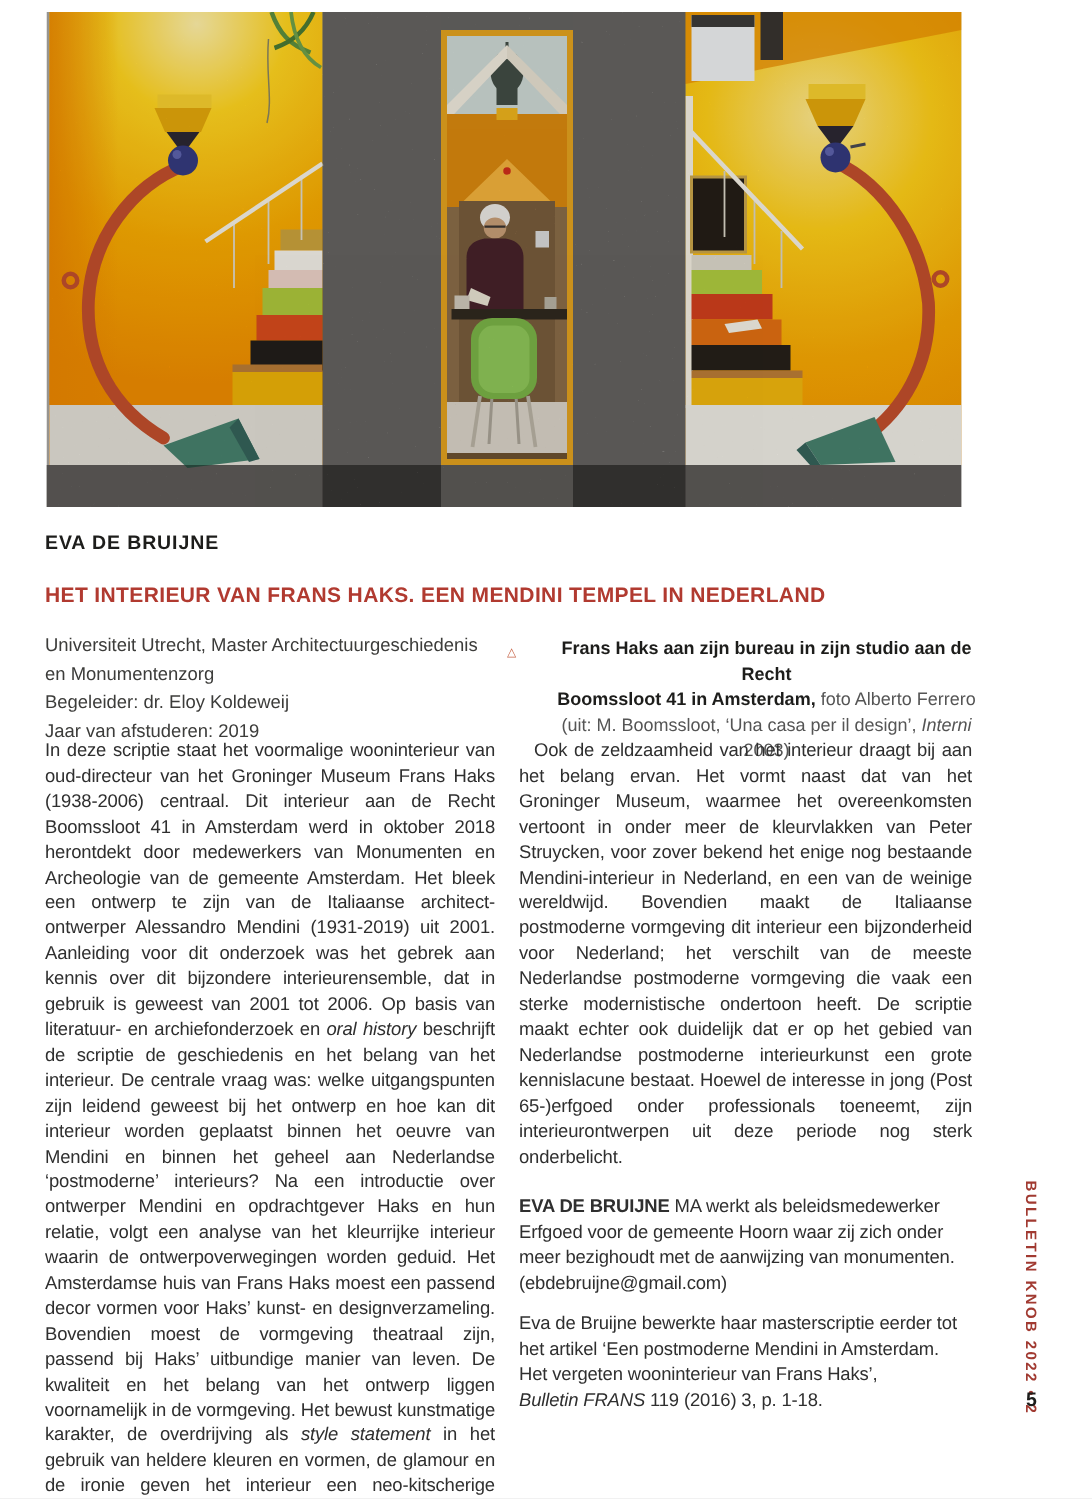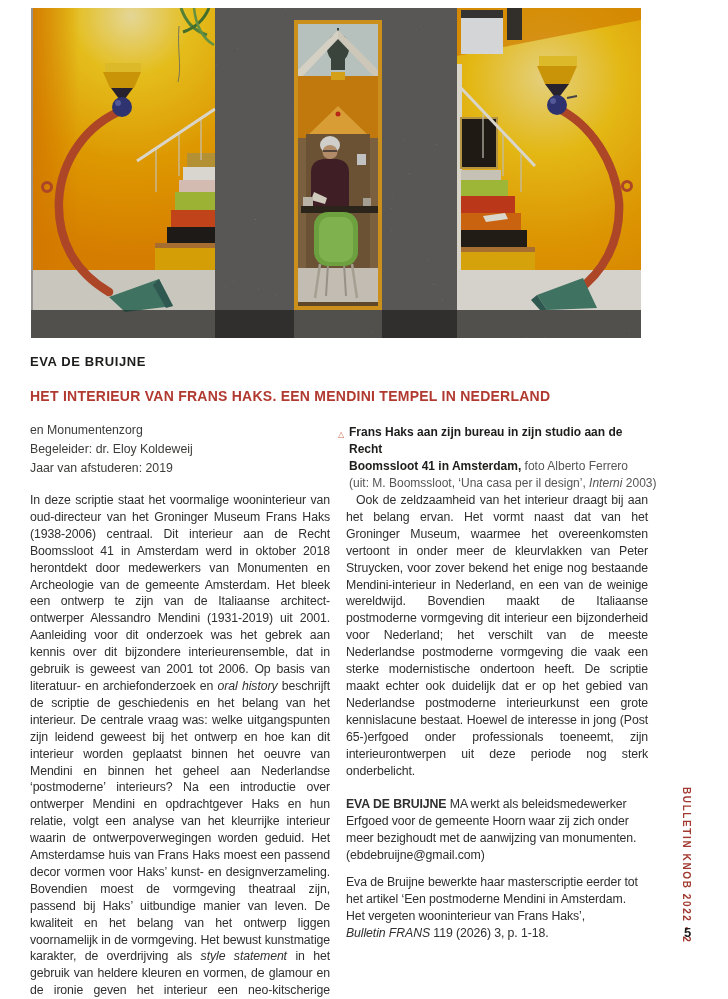--- a/index.html
+++ b/index.html
@@ -24,21 +24,21 @@
     position:absolute; left:30px; top:421px; width:300px;
     font-size:12.3px; line-height:19px; color:#3c3c3a;
   }
   .caption{
     position:absolute; left:338px; top:424px; width:320px;
     font-size:12px; line-height:17px; color:#555;
   }
   .caption .cap-marker{
     position:absolute; left:0; top:2px; font-size:8px; color:#c96a4e;
   }
-  .caption .cap-text{display:block; margin-left:11px; white-space:pre-line;}
+  .caption .cap-text{display:block; margin-left:26px; white-space:pre-line;text-align:center;}
   .caption .cap-text span[data-b]{color:#1d1d1b;}
 
   .col{
     position:absolute; top:492px;
     font-size:12.3px; line-height:16.9px; letter-spacing:-0.1px; color:#2f2f2f;
   }
   .col p{margin:0;}
   .col-left{left:30px; width:300px;}
   .col-right{left:346px; width:302px;}
   .col p.just{text-align:justify;}
@@ -240,20 +240,21 @@
         <rect x="0" y="0" width="610" height="330" filter="url(#fleck)" opacity="0.10"></rect>
       </g>
     </svg>
   </figure>
 
   <div class="author">EVA DE BRUIJNE</div>
 
   <h1 class="title">HET INTERIEUR VAN FRANS HAKS. EEN MENDINI TEMPEL IN NEDERLAND</h1>
 
   <div class="meta">
+    <div>Universiteit Utrecht, Master Architectuurgeschiedenis</div>
     <div>en Monumentenzorg</div>
     <div>Begeleider: dr. Eloy Koldeweij</div>
     <div>Jaar van afstuderen: 2019</div>
   </div>
 
   <div class="caption">
     <span class="cap-marker">△</span>
     <span class="cap-text"><span data-b="1" style="font-weight: 700;">Frans Haks aan zijn bureau in zijn studio aan de Recht
 Boomssloot 41 in Amsterdam, </span><span>foto Alberto Ferrero
 (uit: M. Boomssloot, ‘Una casa per il design’, </span><span style="font-style: italic;">Interni</span><span> 2003)</span></span>
@@ -265,19 +266,19 @@
 
   <div class="col col-right">
     <p class="just lead"><span>Ook de zeldzaamheid van het interieur draagt bij aan het belang ervan. Het vormt naast dat van het Groninger Museum, waarmee het overeenkomsten vertoont in onder meer de kleurvlakken van Peter Struycken, voor zover bekend het enige nog bestaande Mendini-interieur in Nederland, en een van de weinige wereldwijd. Bovendien maakt de Italiaanse postmoderne vormgeving dit interieur een bijzonderheid voor Nederland; het verschilt van de meeste Nederlandse postmoderne vormgeving die vaak een sterke modernistische ondertoon heeft. De scriptie maakt echter ook duidelijk dat er op het gebied van Nederlandse postmoderne interieurkunst een grote kennislacune bestaat. Hoewel de interesse in jong (Post 65-)erfgoed onder professionals toeneemt, zijn interieurontwerpen uit deze periode nog sterk onderbelicht.</span></p>
     <p class="bio"><span data-b="1" style="font-weight: 700;">EVA DE BRUIJNE</span><span> MA werkt als beleidsmedewerker
 Erfgoed voor de gemeente Hoorn waar zij zich onder
 meer bezighoudt met de aanwijzing van monumenten.
 (ebdebruijne@gmail.com)</span></p>
     <p class="note"><span>Eva de Bruijne bewerkte haar masterscriptie eerder tot
 het artikel ‘Een postmoderne Mendini in Amsterdam.
 Het vergeten wooninterieur van Frans Haks’,
-</span><span style="font-style: italic;">Bulletin FRANS</span><span> 119 (2026) 3, p. 1-18.</span></p>
+</span><span style="font-style: italic;">Bulletin FRANS</span><span> 119 (2016) 3, p. 1-18.</span></p>
   </div>
 
   <div class="journal-strip">BULLETIN KNOB 2022 • 2</div>
   <div class="page-number">5</div>
 
 </div>
 
 </body></html>

